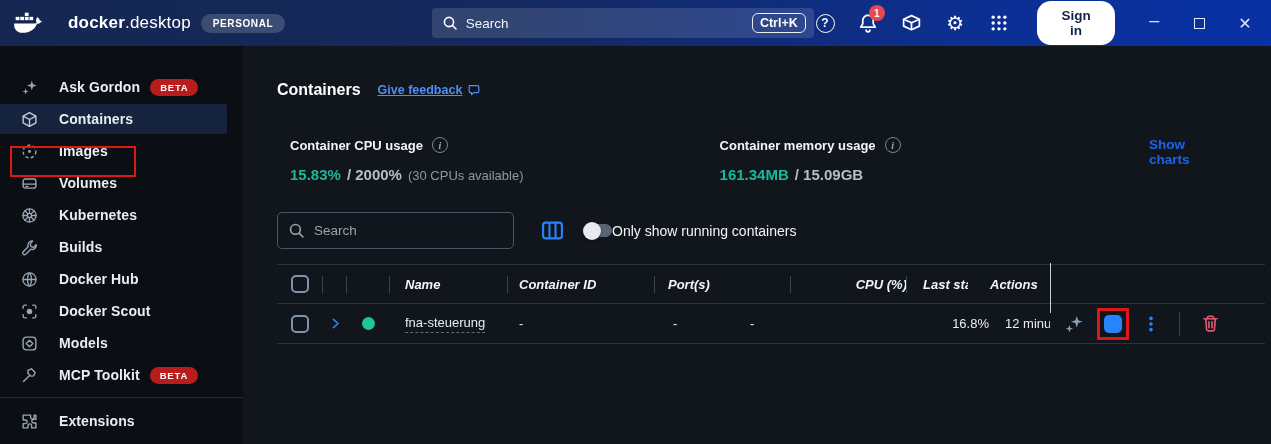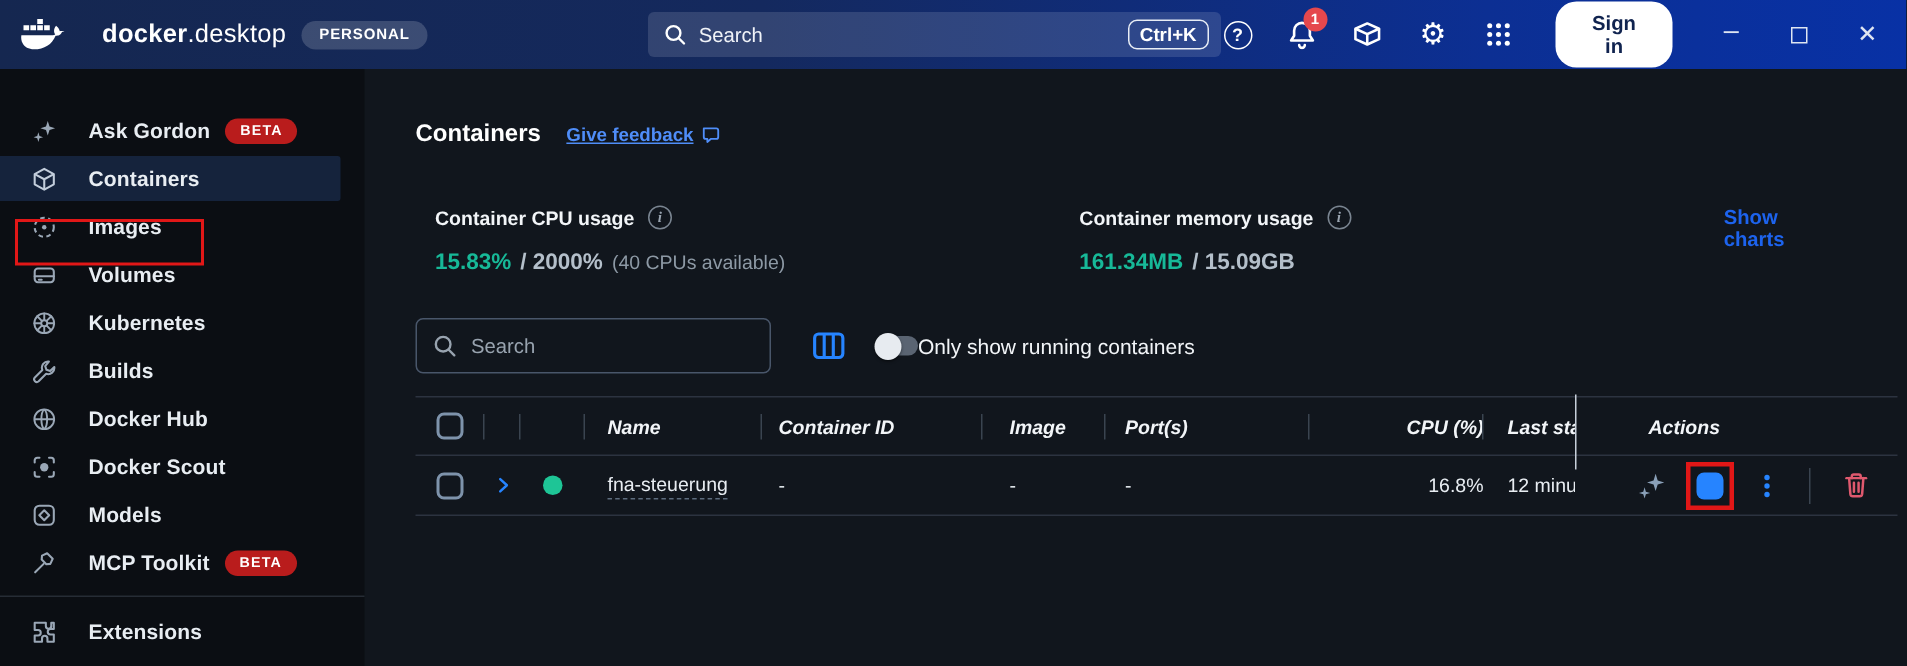--- a/index.html
+++ b/index.html
@@ -94,21 +94,21 @@
   .t-head .cell.hd::after { content:''; position:absolute; right:0; top:11px; height:17px; width:1px; background:#3a4450; }
   .c-sel { width:46px; justify-content:center; }
   .c-expand { width:24px; justify-content:center; }
   .c-status { width:43px; justify-content:center; }
   .c-name { width:118px; padding-left:15px; }
   .c-cid { width:147px; padding-left:11px; }
   .c-image { width:82px; padding-left:18px; }
   .c-ports { width:136px; padding-left:13px; }
   .c-cpu { width:116px; justify-content:flex-end; }
   .c-last { width:61px; padding-left:16px; overflow:hidden; }
-  .c-actions { flex:1; padding-left:14px; gap:13px;margin-left:27px; }
+  .c-actions { flex:1; padding-left:14px; gap:13px; }
   .t-head .c-actions { padding-left:22px; }
   .col-separator { position:absolute; left:773px; top:-1px; height:50px; width:1px; background:#c7cfda; }
   .checkbox { width:18px; height:18px; border:2px solid #7e93ab; border-radius:5px; background:transparent; cursor:pointer; }
   .chevron { color:#2684ff; display:flex; cursor:pointer; }
   .status-dot { width:13px; height:13px; border-radius:50%; background:#1ec596; }
   .container-name { border-bottom:1px dashed #5c6b7d; padding-bottom:2px; cursor:pointer; }
   .cpu-val { font-weight:400; }
   .act-icon { display:flex; align-items:center; justify-content:center; cursor:pointer; }
   .act-sparkles { color:#8aa0b8; }
   .stop-annotation { border:3px solid #e11717; padding:4px; display:flex; align-items:center; justify-content:center; }
@@ -340,21 +340,21 @@
 
       <div class="stats-row">
         <div class="stat-block">
           <div class="stat-label">
             <span>Container CPU usage</span>
             <span class="info-dot">i</span>
           </div>
           <div class="stat-value">
             <span class="v-used">15.83%</span>
             <span class="v-total">/ 2000%</span>
-            <span class="v-note">(40 CPUs available)</span>
+            <span class="v-note">(30 CPUs available)</span>
           </div>
         </div>
         <div class="stat-block">
           <div class="stat-label">
             <span>Container memory usage</span>
             <span class="info-dot">i</span>
           </div>
           <div class="stat-value">
             <span class="v-used">161.34MB</span>
             <span class="v-total">/ 15.09GB</span>
@@ -388,21 +388,20 @@
 
       <div class="table">
         <div class="t-row t-head">
           <div class="cell c-sel hd">
               <span class="checkbox"></span>
             </div>
           <div class="cell c-expand hd"></div>
           <div class="cell c-status hd"></div>
           <div class="cell c-name hd">Name</div>
           <div class="cell c-cid hd">Container ID</div>
-          <div class="cell c-image hd">Image</div>
           <div class="cell c-ports hd">Port(s)</div>
           <div class="cell c-cpu hd">CPU (%)</div>
           <div class="cell c-last">Last sta</div>
           <div class="cell c-actions">Actions</div>
         </div>
 
         <div class="t-row t-body">
           <div class="cell c-sel">
               <span class="checkbox"></span>
             </div>

